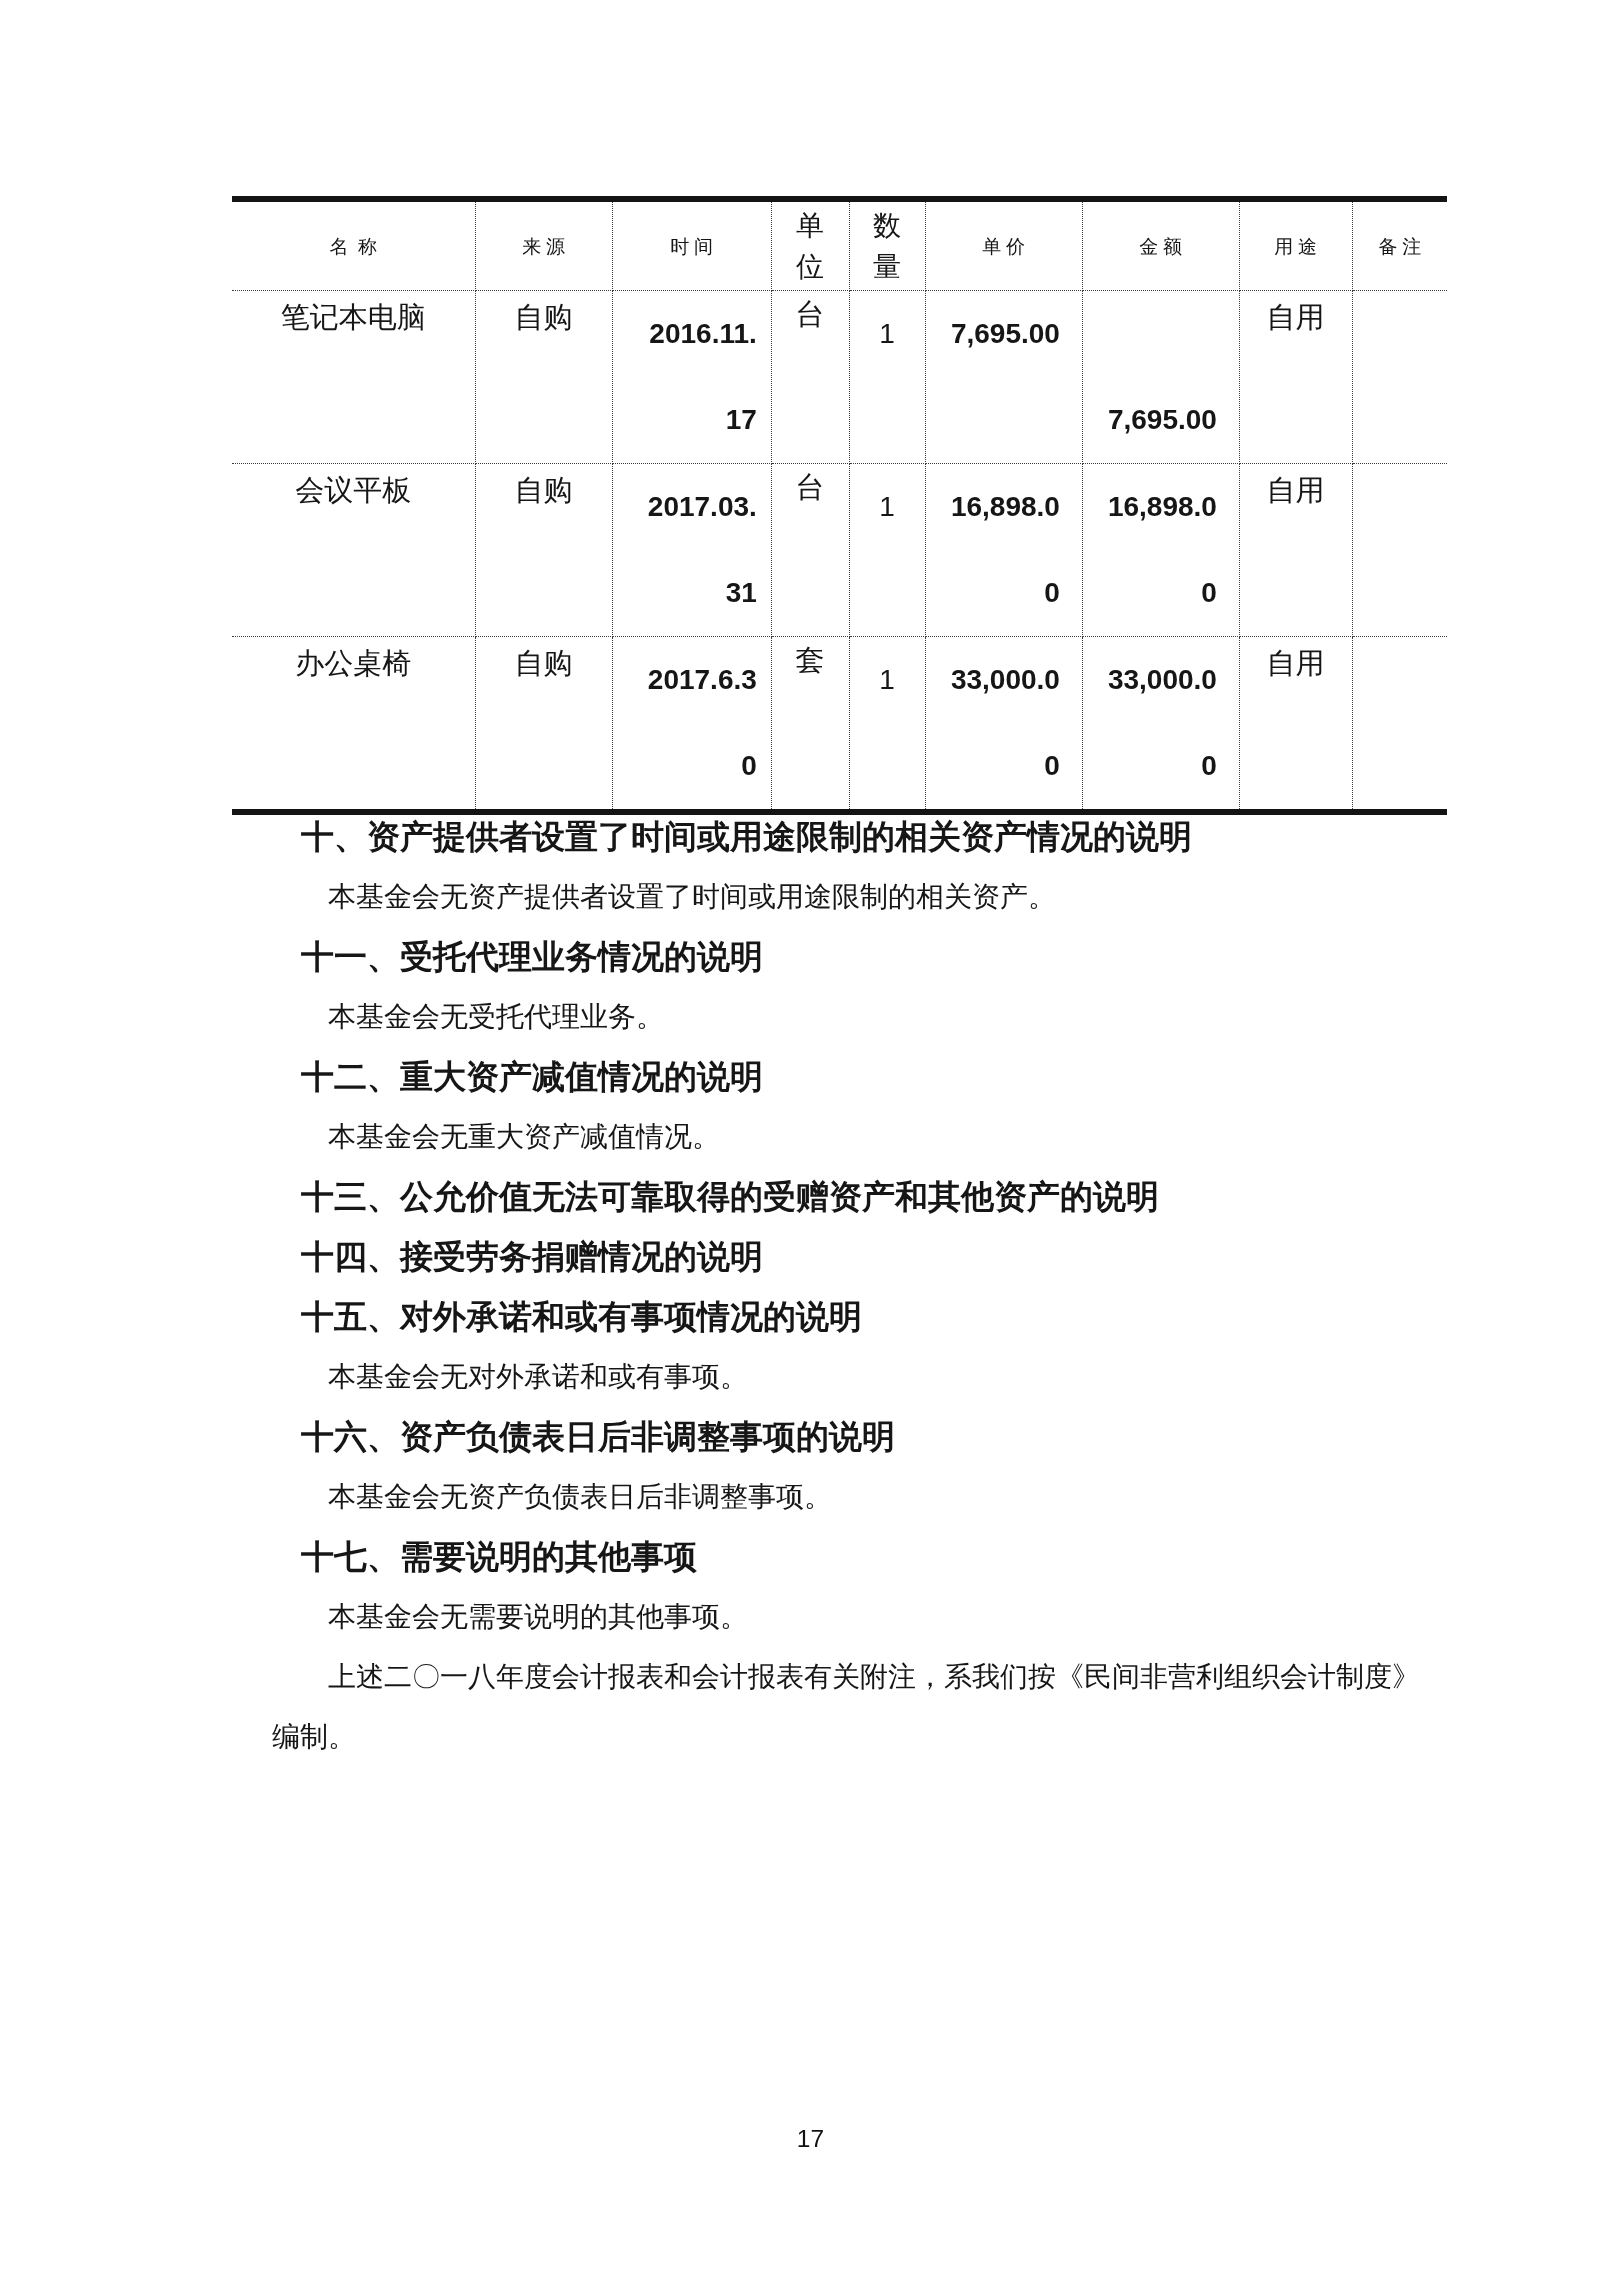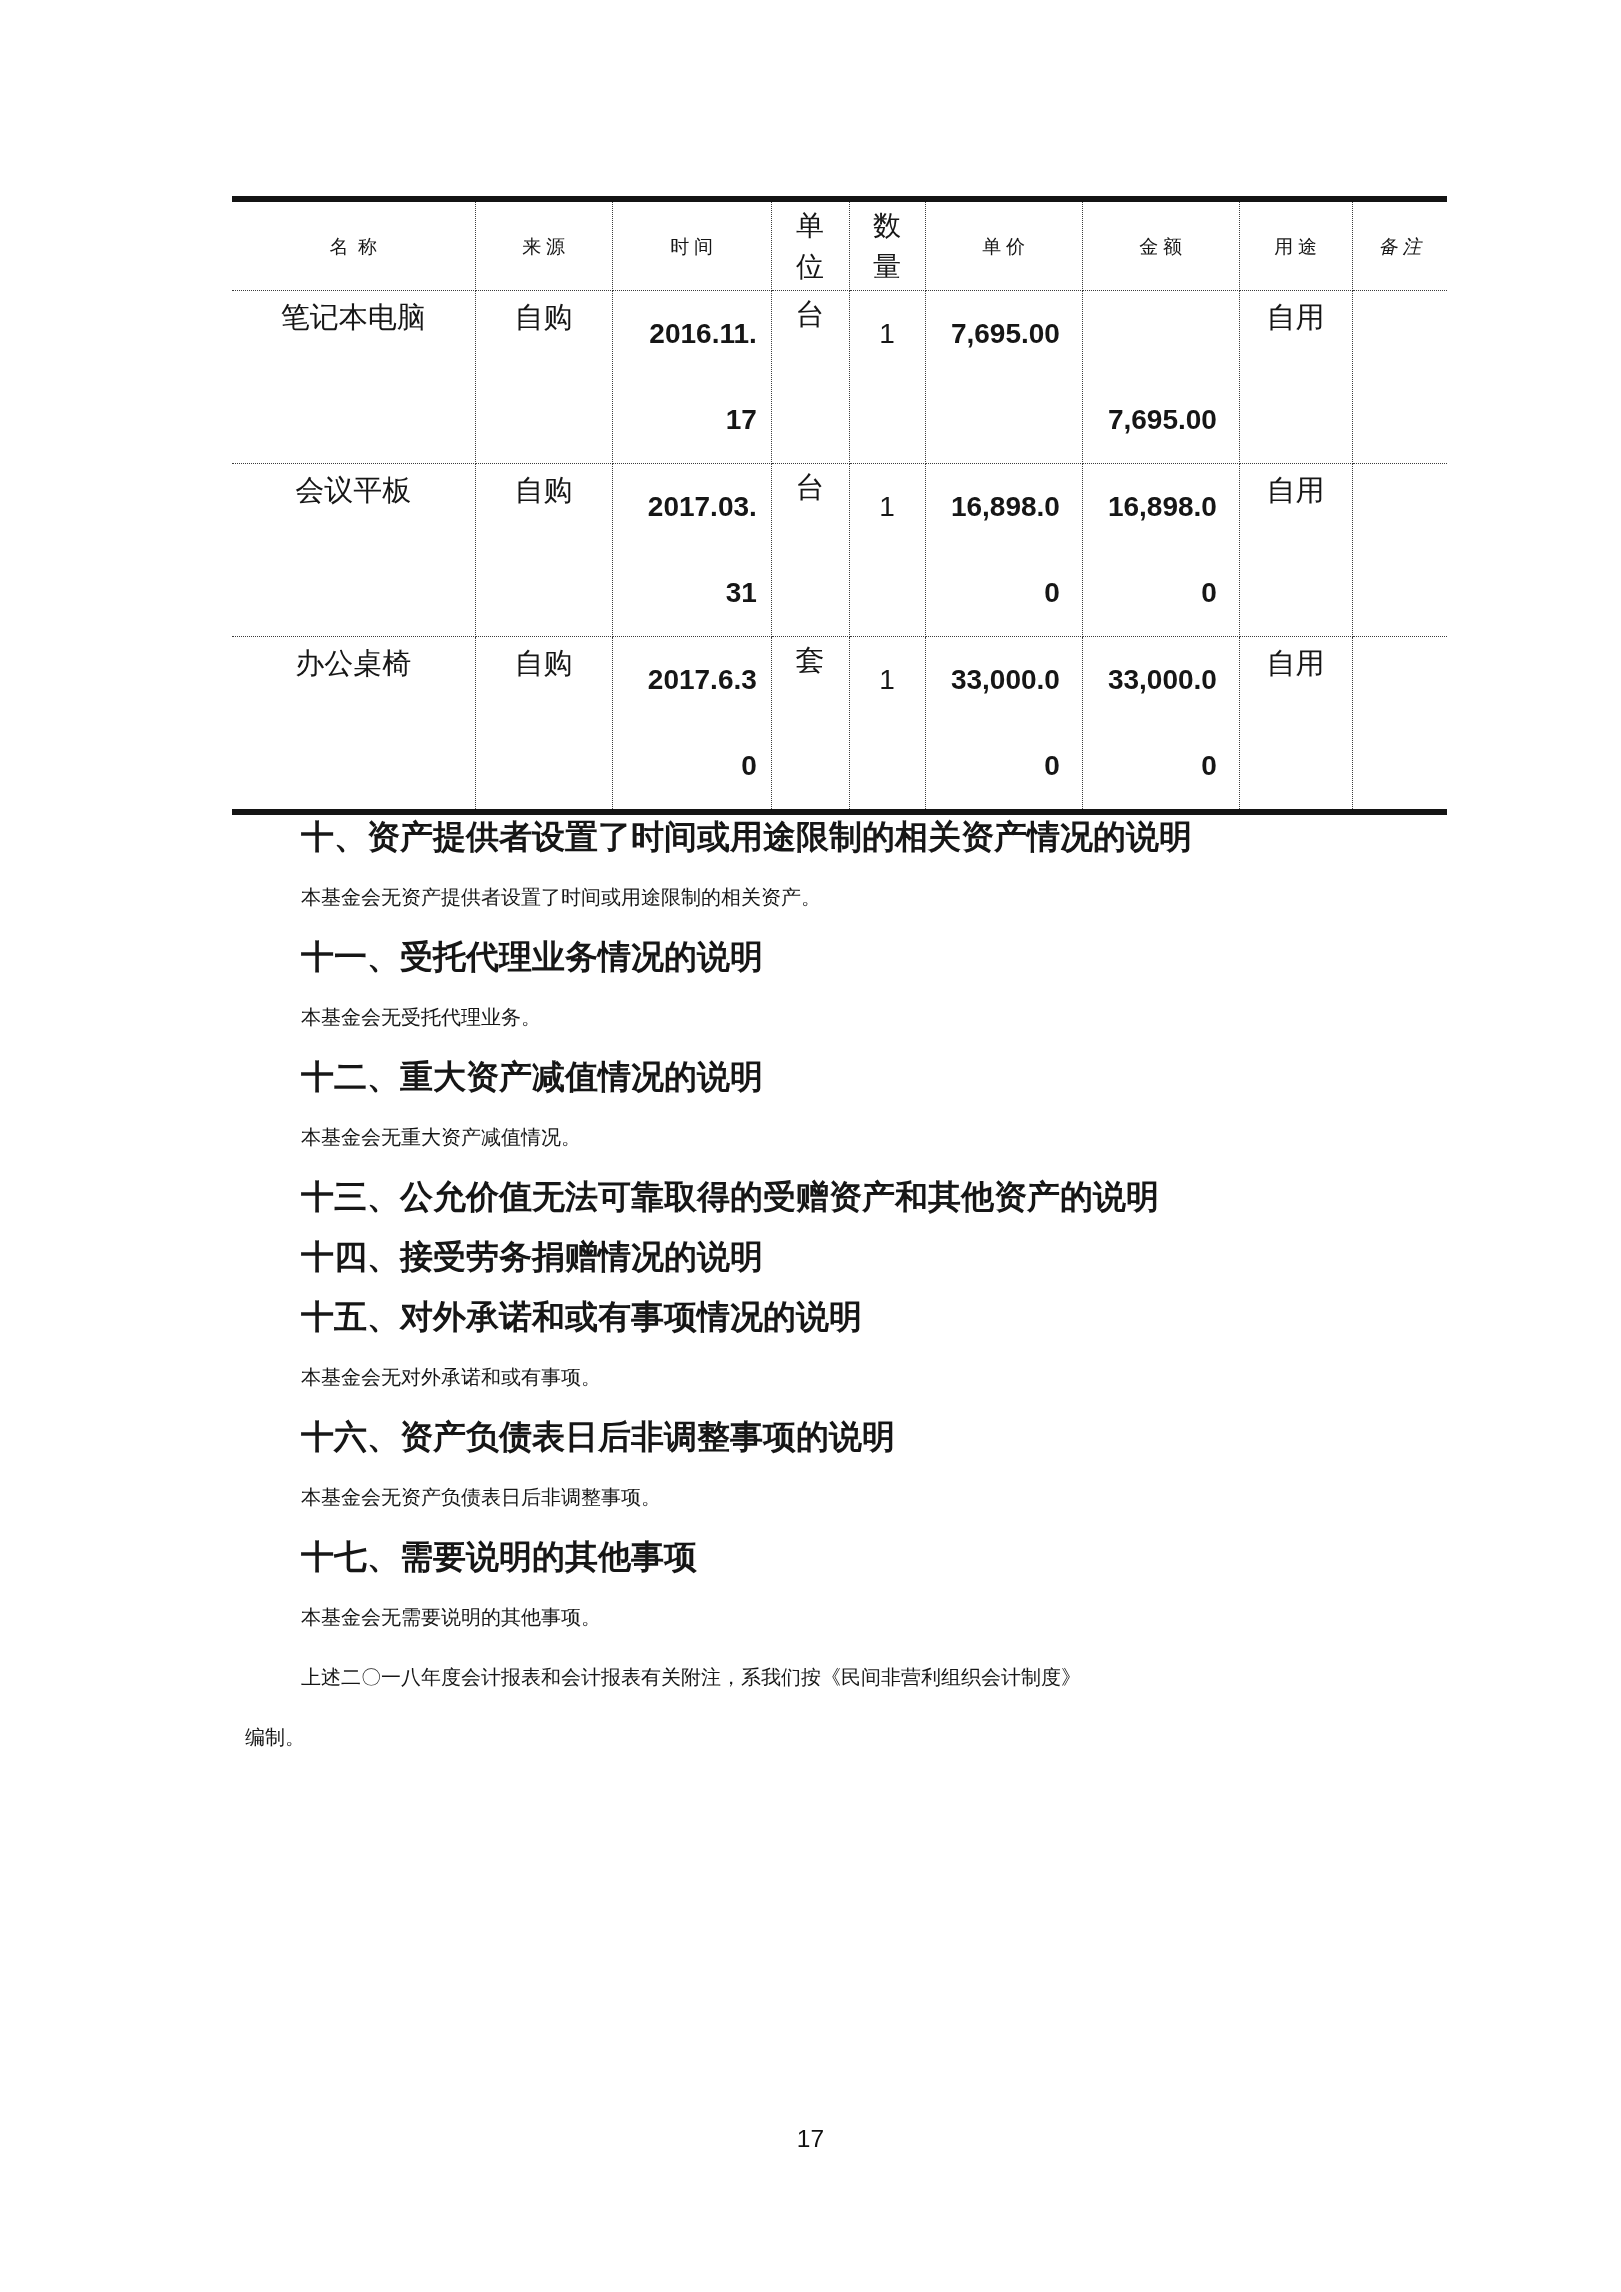--- a/index.html
+++ b/index.html
@@ -11,21 +11,21 @@
   
   .tablewrap{position:absolute;left:232px;top:196px;width:1215px;}
   table.assets{
     border-collapse:collapse;table-layout:fixed;width:1215px;
     border-top:6.9px solid #141414;border-bottom:6.9px solid #141414;
   }
   table.assets th,table.assets td{
     padding:0;vertical-align:top;border-right:1px dotted #3d3d3d;
     border-bottom:1px dotted #3d3d3d;overflow:hidden;
   }
-  table.assets th:last-child,table.assets td:last-child{border-right:none;font-style:italic;}
+  table.assets th:last-child,table.assets td:last-child{border-right:none;}
   table.assets tbody tr:last-child td{border-bottom:none;}
   table.assets thead th{height:88px;vertical-align:middle;font-weight:normal;}
   .hl{font-size:19px;text-align:center;white-space:pre;line-height:33px;}
   .hl2{font-size:28px;text-align:center;line-height:41px;}
   table.assets tbody tr{height:172px;}
   .cjk-top{font-size:29px;text-align:center;padding-top:8.8px;line-height:35px;}
   .unit-top{font-size:29px;text-align:center;padding-top:5.9px;line-height:35px;}
   .numln{
     height:86px;display:flex;align-items:center;
     font-family:"Liberation Sans","DejaVu Sans",sans-serif;font-size:28px;
@@ -34,21 +34,21 @@
   .mid{justify-content:center;}
   .pr-sm{padding-right:13.7px;}
   .pr-md{padding-right:21.6px;}
   
   .sections{position:absolute;left:245px;top:807px;width:1147px;}
   .sec-h{
     font-family:"Liberation Sans","DejaVu Sans",sans-serif;font-weight:bold;
     font-size:33px;line-height:60px;height:60px;text-indent:56px;white-space:nowrap;
   }
   .sec-p{
-    font-size:20px;line-height:60px;height:60px;text-indent:56px;white-space:nowrap;
+    font-size:28px;line-height:60px;height:60px;text-indent:56px;white-space:nowrap;margin-left:27px;
   }
   .sec-p.noindent{text-indent:0;}
   
   .pagenum{
     position:absolute;left:245px;top:2125px;width:1131px;text-align:center;
     font-family:"Liberation Sans","DejaVu Sans",sans-serif;font-size:24.5px;color:#111;
   }
 </style>
 </head>
 <body>

